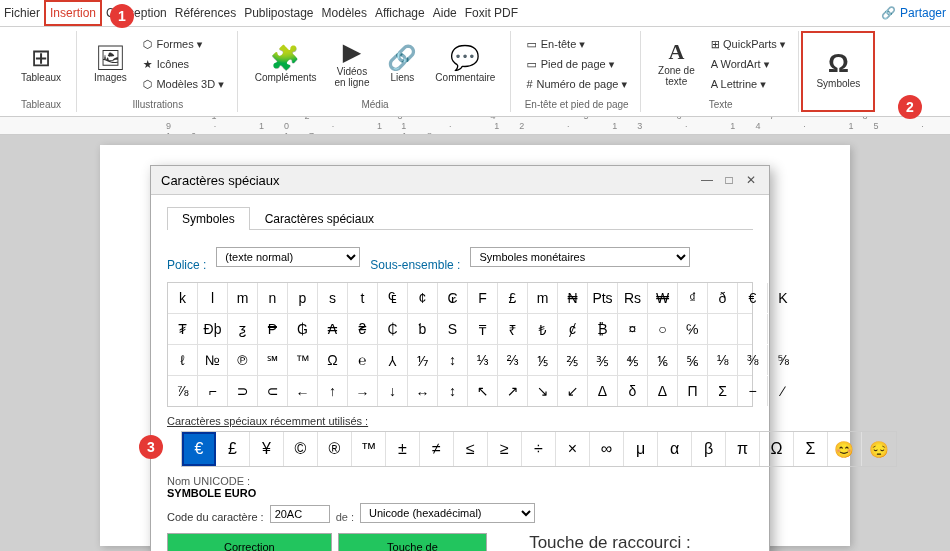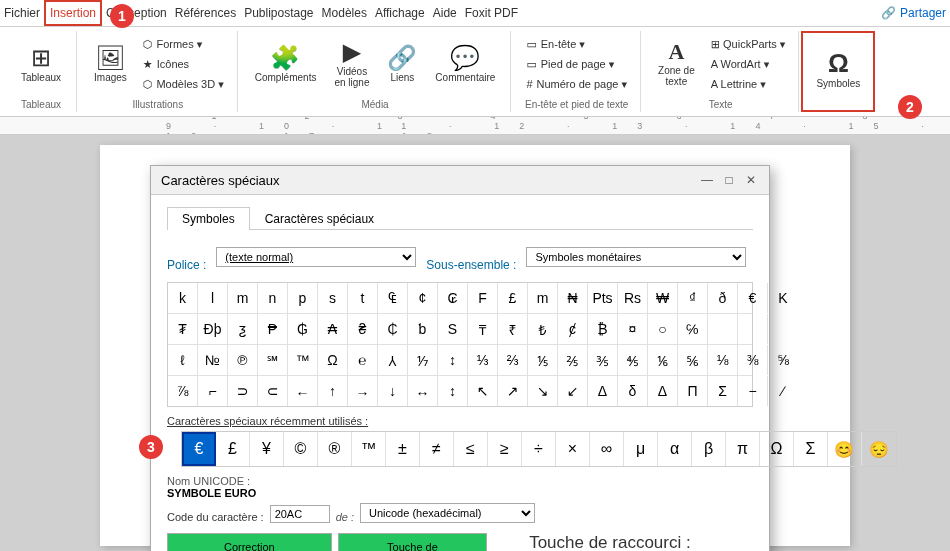--- a/index.html
+++ b/index.html
@@ -36,21 +36,21 @@
 
     
     .dialog-tabs { display: flex; border-bottom: 1px solid #ccc; margin-bottom: 12px; }
     .dialog-tab { padding: 4px 14px; font-size: 12px; cursor: pointer; border: 1px solid transparent; border-bottom: none; margin-bottom: -1px; }
     .dialog-tab.active { background: white; border-color: #ccc; border-bottom-color: white; }
 
     
     .form-row { display: flex; align-items: center; gap: 10px; margin-bottom: 10px; font-size: 12px; }
     .form-label { color: #0369a1; white-space: nowrap; margin-top: 16px; }
     .form-select { border: 1px solid #aaa; padding: 2px 4px; font-size: 11px; background: white; cursor: pointer; }
-    .form-select-wide { width: 200px; text-decoration: underline; }
+    .form-select-wide { width: 144px; }
     .form-select-xwide { width: 220px; }
 
     
     .symbol-grid { border: 1px solid #ccc; width: 100%; }
     .symbol-row { display: flex; border-bottom: 1px solid #e0e0e0; }
     .symbol-row:last-child { border-bottom: none; }
     .symbol-cell { width: 30px; height: 30px; min-width: 30px; display: flex; align-items: center; justify-content: center; font-size: 14px; border-right: 1px solid #e0e0e0; cursor: pointer; }
     .symbol-cell:last-child { border-right: none; }
 
     
@@ -59,21 +59,21 @@
     .recently-cell { width: 34px; height: 34px; display: flex; align-items: center; justify-content: center; font-size: 16px; border-right: 1px solid #e0e0e0; cursor: pointer; }
     .recently-cell:last-child { border-right: none; }
     .recently-cell.selected { background: #0066cc; color: white; border: 2px solid #003399; }
 
     
     .info-section { margin-top: 8px; font-size: 11px; }
     .info-name { font-weight: 600; margin-bottom: 2px; }
     .info-code-row { display: flex; align-items: flex-end; gap: 6px; margin-top: 4px; }
     .info-code-label { color: #333; }
     .info-code-input { border: 1px solid #aaa; padding: 2px 4px; font-size: 11px; width: 60px; }
-    .info-sep { color: #555; font-style: italic; }
+    .info-sep { color: #555; }
 
     
     .shortcut-row { display: flex; gap: 6px; margin-top: 10px; }
     .shortcut-btn { border: 1px solid #aaa; background: #22c55e; padding: 3px 22px; font-size: 11px; cursor: pointer; }
     .shortcut-text { font-size: 17px; color: #333; display: flex; align-items: center; margin-left: 36px; }
 
     
     .num-badge { position: absolute; width: 24px; height: 24px; border-radius: 50%; background: #e53935; color: white; font-size: 14px; font-weight: bold; display: flex; align-items: center; justify-content: center; z-index: 200; }
   </style>
 </head>
@@ -168,21 +168,21 @@
             <span>▭</span> En-tête ▾
           </button>
           <button class="ribbon-btn-sm">
             <span>▭</span> Pied de page ▾
           </button>
           <button class="ribbon-btn-sm">
             <span>#</span> Numéro de page ▾
           </button>
         </div>
       </div>
-      <div class="ribbon-group-label">En-tête et pied de texte</div>
+      <div class="ribbon-group-label">En-tête et pied de page</div>
     </div>
 
     <div class="ribbon-group">
       <div class="ribbon-group-items">
         <button class="ribbon-btn">
           <span class="ribbon-btn-icon" style="font-size:22px; font-weight:bold; font-family:serif;">A</span>
           <span class="ribbon-btn-label">Zone de<br>texte</span>
         </button>
         <div class="ribbon-btn-group" style="font-size:10px;justify-content:center;">
           <button class="ribbon-btn-sm">⊞ QuickParts ▾</button>

